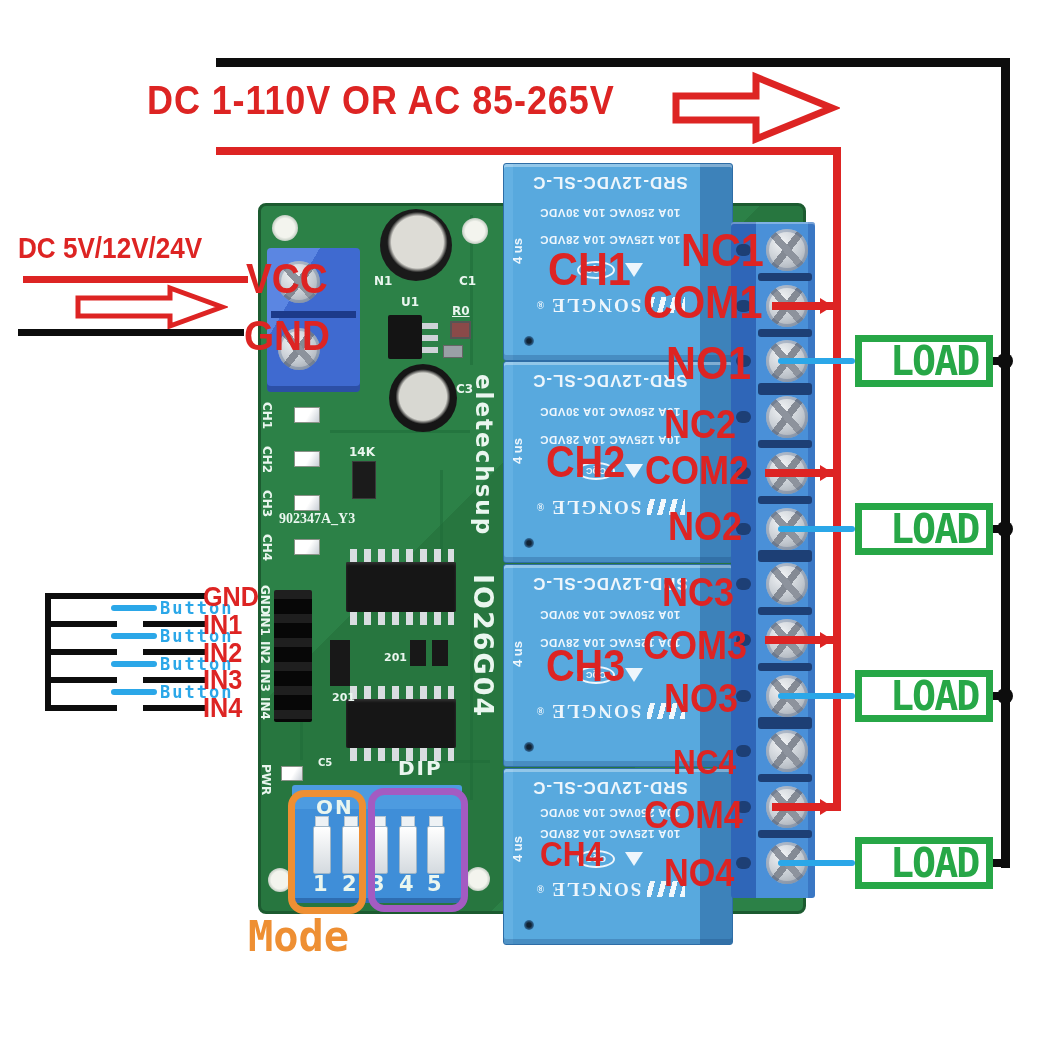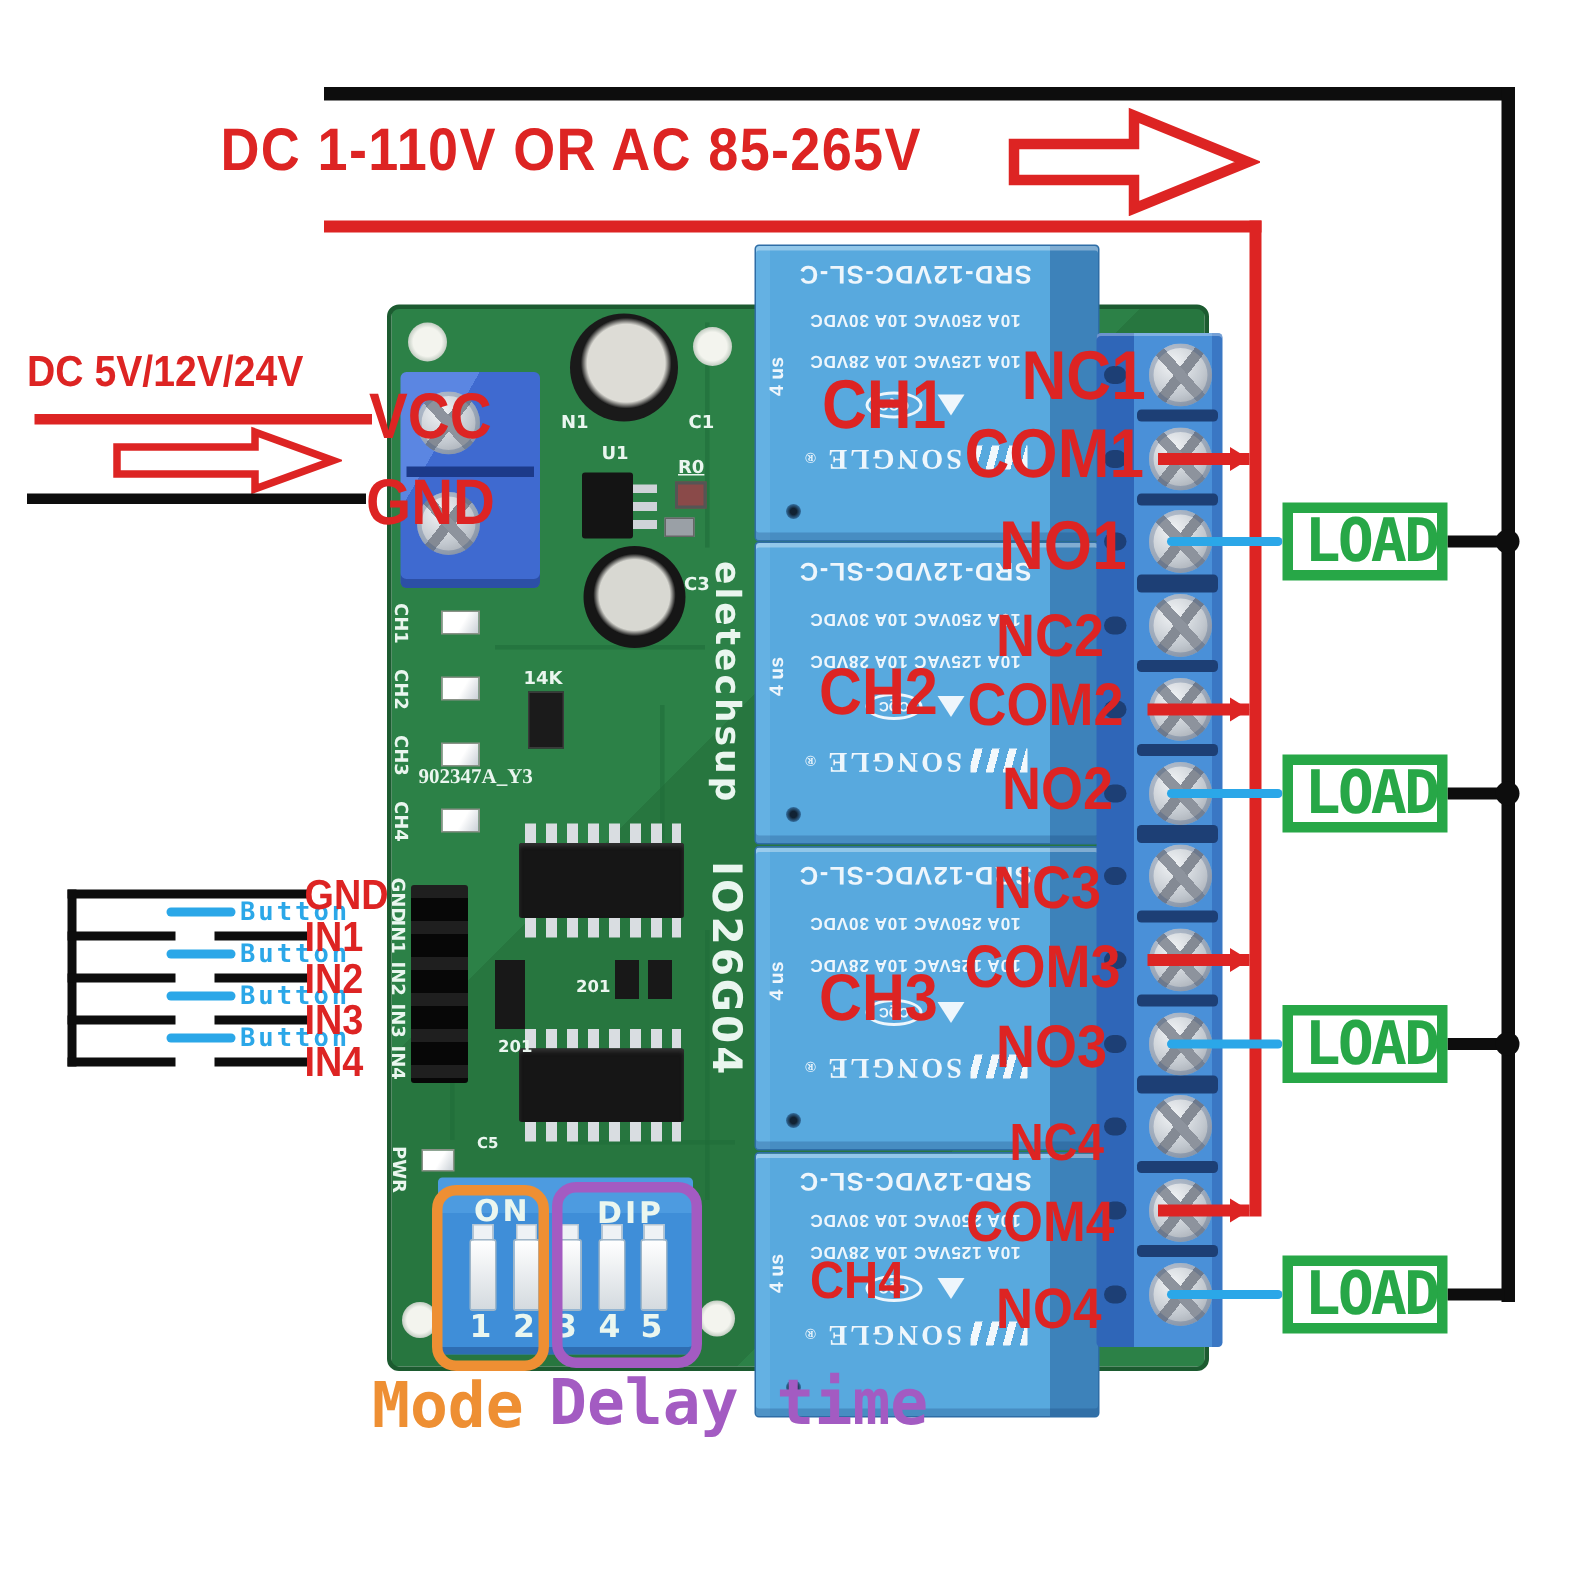--- a/index.html
+++ b/index.html
@@ -36,22 +36,22 @@
   .tri{width:0;height:0;border-left:9px solid transparent;border-right:9px solid transparent;
        border-bottom:14px solid #eef6fc;}
   .sw{width:38px;height:16px;background:repeating-linear-gradient(105deg,#f2f8fc 0 5px,transparent 5px 11px);}
   .rhole{position:absolute;left:20px;bottom:14px;width:10px;height:10px;border-radius:50%;
          background:radial-gradient(circle,#123 30%,#3d82ba 80%);}
   .usmark{position:absolute;left:6px;top:38%;transform:rotate(180deg);
          writing-mode:vertical-rl;color:#eef6fc;font:bold 13px "Liberation Sans",sans-serif;}
   .sep{position:absolute;left:758px;width:54px;background:#1d3f75;border-radius:3px;}
   .slot{position:absolute;left:736px;width:15px;height:12px;border-radius:6px;background:#1d3f75;}
   .load{position:absolute;left:855px;width:96px;height:38px;border:7px solid #27a747;
-        background:#fff;color:#27a747;display:flex;align-items:center;justify-content:flex-end;
-        font:bold 40px "DejaVu Sans Mono",monospace;letter-spacing:-2px;}
+        background:#fff;color:#27a747;display:flex;align-items:center;justify-content:flex-start;
+        font:bold 40px "DejaVu Sans Mono",monospace;letter-spacing:-2px;padding-left:28px;}
   .dot{position:absolute;width:16px;height:16px;border-radius:50%;background:#0d0d0d;}
   .arr{position:absolute;width:0;height:0;border-top:8px solid transparent;
        border-bottom:8px solid transparent;border-left:13px solid #dd2423;}
   .lever{position:absolute;width:16px;background:linear-gradient(180deg,#ffffff,#d4dadf);
         border:1px solid #9fb6c8;border-radius:2px;}
   .knob{position:absolute;width:12px;height:13px;background:#eef2f5;border:1px solid #b5c5d2;}
   .trace{position:absolute;background:#1f6b38;opacity:.55;}
   .chip{position:absolute;background:#161616;border-radius:2px;box-shadow:inset 0 2px 3px #333;}
   .pins{position:absolute;height:13px;
         background:repeating-linear-gradient(90deg,#d9dde1 0 7px,transparent 7px 14px);}
@@ -139,21 +139,21 @@
   <div class="led" style="left:281px;top:766px;width:20px;height:13px;"></div>
   <div class="silk" style="left:318px;top:758px;font-size:10px;">C5</div>
 
   <div class="silk vert" style="left:472px;top:374px;height:175px;font-size:23px;letter-spacing:2px;">eletechsup</div>
   <div class="silk vert" style="left:470px;top:574px;height:160px;font-size:27px;letter-spacing:2px;">IO26G04</div>
 
   <div class="abs" style="left:292px;top:785px;width:170px;height:118px;border-radius:3px;
               background:linear-gradient(180deg,#4d9be0 0 20%,#3f8ed8 20% 100%);
               box-shadow:inset 0 -5px 0 rgba(15,50,110,.35);"></div>
   <div class="silk" style="left:316px;top:797px;font-size:20px;letter-spacing:2px;">ON</div>
-  <div class="silk" style="left:398px;top:758px;font-size:20px;letter-spacing:2px;margin-top:40px;">DIP</div>
+  <div class="silk" style="left:398px;top:758px;font-size:20px;letter-spacing:2px;">DIP</div>
   <div class="knob" style="left:315px;top:816px;"></div>
   <div class="lever" style="left:313px;top:826px;height:46px;"></div>
   <div class="knob" style="left:344px;top:816px;"></div>
   <div class="lever" style="left:342px;top:826px;height:46px;"></div>
   <div class="knob" style="left:372px;top:816px;"></div>
   <div class="lever" style="left:370px;top:826px;height:46px;"></div>
   <div class="knob" style="left:401px;top:816px;"></div>
   <div class="lever" style="left:399px;top:826px;height:46px;"></div>
   <div class="knob" style="left:429px;top:816px;"></div>
   <div class="lever" style="left:427px;top:826px;height:46px;"></div>
@@ -374,15 +374,14 @@
   <div class="redlbl" style="left:645px;top:450px;font-size:40px;">COM2</div>
   <div class="redlbl" style="left:668px;top:506px;font-size:40px;">NO2</div>
   <div class="redlbl" style="left:662px;top:572px;font-size:40px;">NC3</div>
   <div class="redlbl" style="left:643px;top:625px;font-size:40px;">COM3</div>
   <div class="redlbl" style="left:664px;top:678px;font-size:40px;">NO3</div>
   <div class="redlbl" style="left:673px;top:744px;font-size:35px;">NC4</div>
   <div class="redlbl" style="left:644px;top:796px;font-size:38px;">COM4</div>
   <div class="redlbl" style="left:664px;top:854px;font-size:38px;">NO4</div>
 
   <div class="abs mono" style="left:248px;top:916px;font-size:42px;color:#ee8f33;">Mode</div>
-  <div class="abs mono" style="left:366px;top:914px;font-size:42px;color:#a35bc2;">Delay time</div>
 
 </div>
 
 </body></html>

